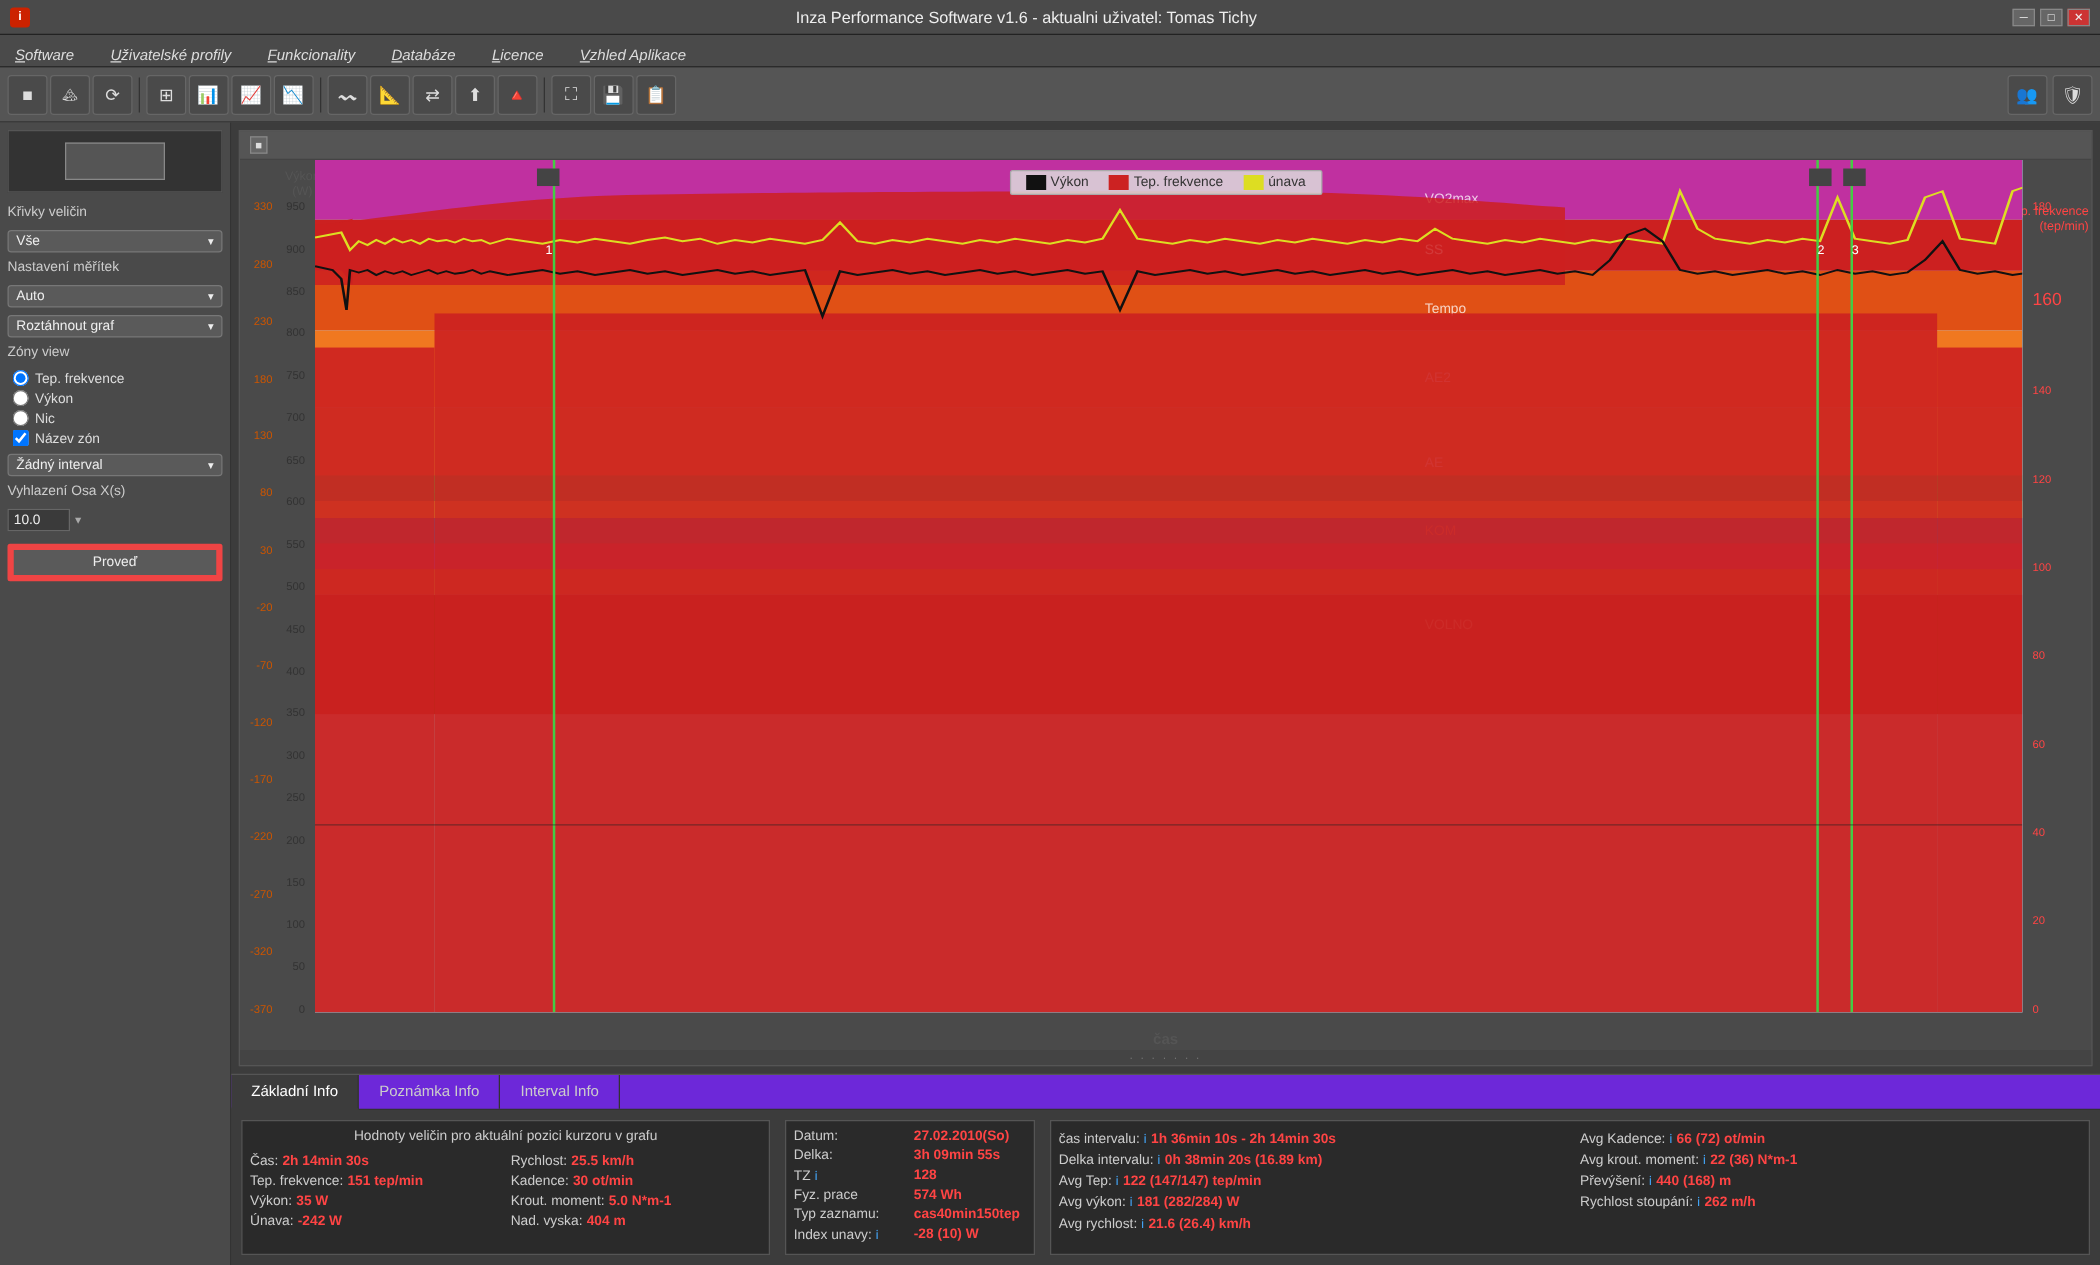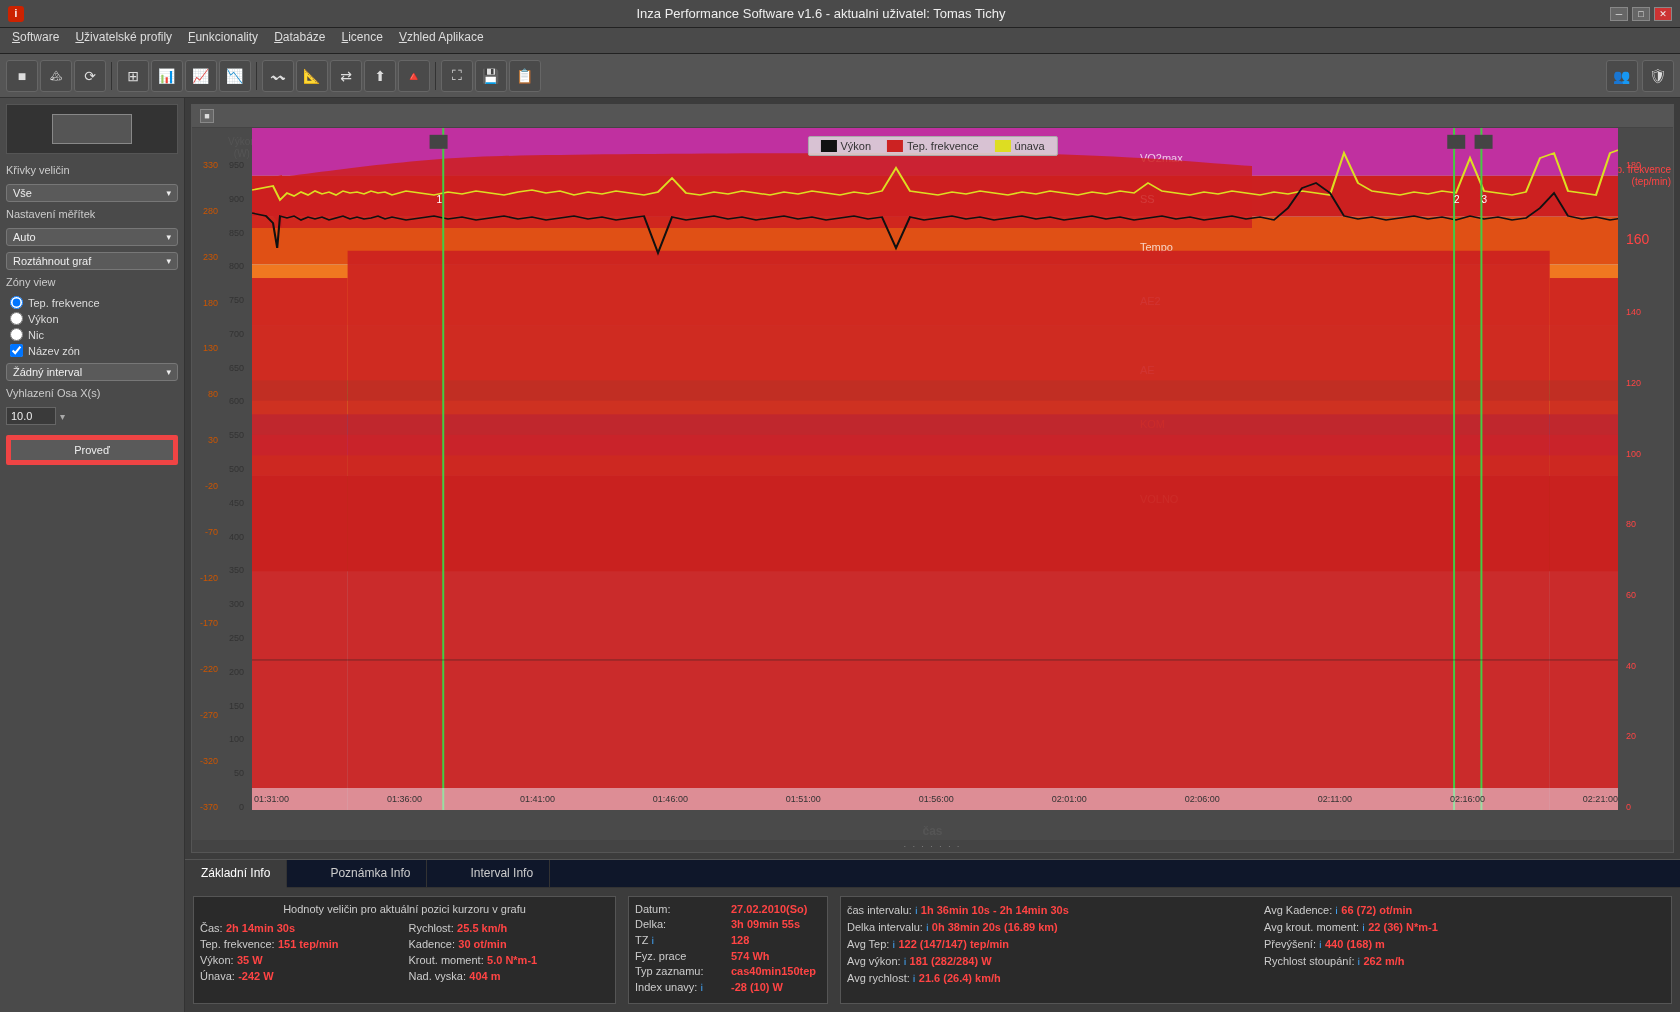--- a/index.html
+++ b/index.html
@@ -6,21 +6,21 @@
     body { background: #3c3c3c; font-family: Arial, sans-serif; font-size: 12px; color: #ddd; width: 1680px; height: 1012px; overflow: hidden; }
     
     
     .title-bar { background: #4a4a4a; height: 28px; display: flex; align-items: center; padding: 0 8px; border-bottom: 1px solid #222; }
     .title-bar-icon { width: 16px; height: 16px; background: #cc2200; border-radius: 3px; margin-right: 8px; display: flex; align-items: center; justify-content: center; font-size: 10px; color: white; font-weight: bold; }
     .title-bar-text { flex: 1; text-align: center; font-size: 13px; color: #eee; font-weight: normal; }
     .title-bar-controls { display: flex; gap: 4px; }
     .title-btn { width: 18px; height: 14px; background: #666; border: 1px solid #888; display: flex; align-items: center; justify-content: center; font-size: 9px; cursor: pointer; color: #eee; }
 
     
-    .menu-bar { background: #4a4a4a; height: 26px; display: flex; align-items: flex-start; padding: 0 4px; border-bottom: 1px solid #222; gap: 0; }
+    .menu-bar { background: #4a4a4a; height: 26px; display: flex; align-items: flex-end; padding: 0 4px; border-bottom: 1px solid #222; gap: 13px; font-style: italic; }
     .menu-item { padding: 2px 8px; color: #ddd; font-size: 12px; cursor: pointer; border-radius: 2px; }
     .menu-item u { text-decoration: underline; }
 
     
     .toolbar { background: #555; height: 44px; display: flex; align-items: center; padding: 0 6px; border-bottom: 1px solid #333; gap: 2px; }
     .toolbar-btn { width: 32px; height: 32px; background: #4a4a4a; border: 1px solid #666; border-radius: 3px; display: flex; align-items: center; justify-content: center; cursor: pointer; font-size: 14px; }
     .toolbar-sep { width: 1px; height: 28px; background: #333; margin: 0 3px; }
     .toolbar-right { margin-left: auto; display: flex; gap: 4px; }
 
     
@@ -42,21 +42,21 @@
 
     
     .chart-panel { background: #4a4a4a; border: 1px solid #555; margin: 6px; flex: 1; display: flex; flex-direction: column; min-height: 0; }
     .chart-header { background: #555; padding: 4px 8px; display: flex; align-items: center; justify-content: space-between; border-bottom: 1px solid #444; }
     .chart-title { font-size: 13px; color: #eee; flex: 1; text-align: center; }
     .chart-collapse { width: 14px; height: 14px; background: #666; border: 1px solid #888; display: flex; align-items: center; justify-content: center; font-size: 9px; cursor: pointer; }
     .chart-area { flex: 1; position: relative; overflow: hidden; }
 
     
     .bottom-panel { background: #3c3c3c; border-top: 1px solid #555; }
-    .tab-bar { display: flex; background: #0f172a; border-bottom: 1px solid #333; gap: 27px; }
+    .tab-bar { display: flex; background: #6d28d9; border-bottom: 1px solid #333; }
     .tab { padding: 6px 16px; font-size: 12px; cursor: pointer; border-right: 1px solid #333; color: #ccc; }
     .tab.active { background: #3c3c3c; color: #fff; border-bottom: 2px solid #3c3c3c; margin-bottom: -1px; }
     .tab-content { padding: 8px; display: flex; gap: 12px; }
 
     
     .info-section { background: #2a2a2a; border: 1px solid #555; padding: 6px; flex: 1; }
     .info-section-title { font-size: 11px; color: #ccc; text-align: center; margin-bottom: 6px; }
     .info-row { display: flex; align-items: center; gap: 6px; margin-bottom: 3px; }
     .info-label { color: #ccc; font-size: 11px; min-width: 90px; }
     .info-value { color: #ff4444; font-size: 11px; font-weight: bold; }
@@ -339,33 +339,20 @@
               <line x1="0" y1="78%" x2="100%" y2="78%" stroke="#222" stroke-width="1" opacity="0.5"></line>
 
               <path d="M0,72 L14%,72 L14%,55 Q15%,35 16%,30 L20%,25 L22%,30 L25%,70 L28%,72 L100%,72 L100%,100 L0,100Z" fill="#3060cc" opacity="0.6"></path>
 
               <path d="M0,72 L5%,72 L5%,45 L8%,40 L11%,45 L14%,72Z" fill="#a040c0" opacity="0.6"></path>
 
               <path d="M88%,70 L92%,35 L95%,30 L98%,35 L100%,70 L100%,100 L88%,100Z" fill="#3060cc" opacity="0.5"></path>
             </svg>
 
             
-            <div style="position:absolute;bottom:0;left:0;right:0;height:22px;display:flex;justify-content:space-between;align-items:center;padding:0 0 0 2px;background:rgba(240,240,255,0.5);">
-              <span style="font-size:9px;color:#333;">01:31:00</span>
-              <span style="font-size:9px;color:#333;">01:36:00</span>
-              <span style="font-size:9px;color:#333;">01:41:00</span>
-              <span style="font-size:9px;color:#333;">01:46:00</span>
-              <span style="font-size:9px;color:#333;">01:51:00</span>
-              <span style="font-size:9px;color:#333;">01:56:00</span>
-              <span style="font-size:9px;color:#333;">02:01:00</span>
-              <span style="font-size:9px;color:#333;">02:06:00</span>
-              <span style="font-size:9px;color:#333;">02:11:00</span>
-              <span style="font-size:9px;color:#333;">02:16:00</span>
-              <span style="font-size:9px;color:#333;">02:21:00</span>
-            </div>
           </div>
 
           <div style="position:absolute;bottom:2px;left:50%;transform:translateX(-50%);font-size:12px;color:#555;font-weight:bold;">čas</div>
         </div>
       </div>
       <div class="scroll-indicator">
         <span class="scroll-dots">· · · · · · ·</span>
       </div>
     </div>
 

